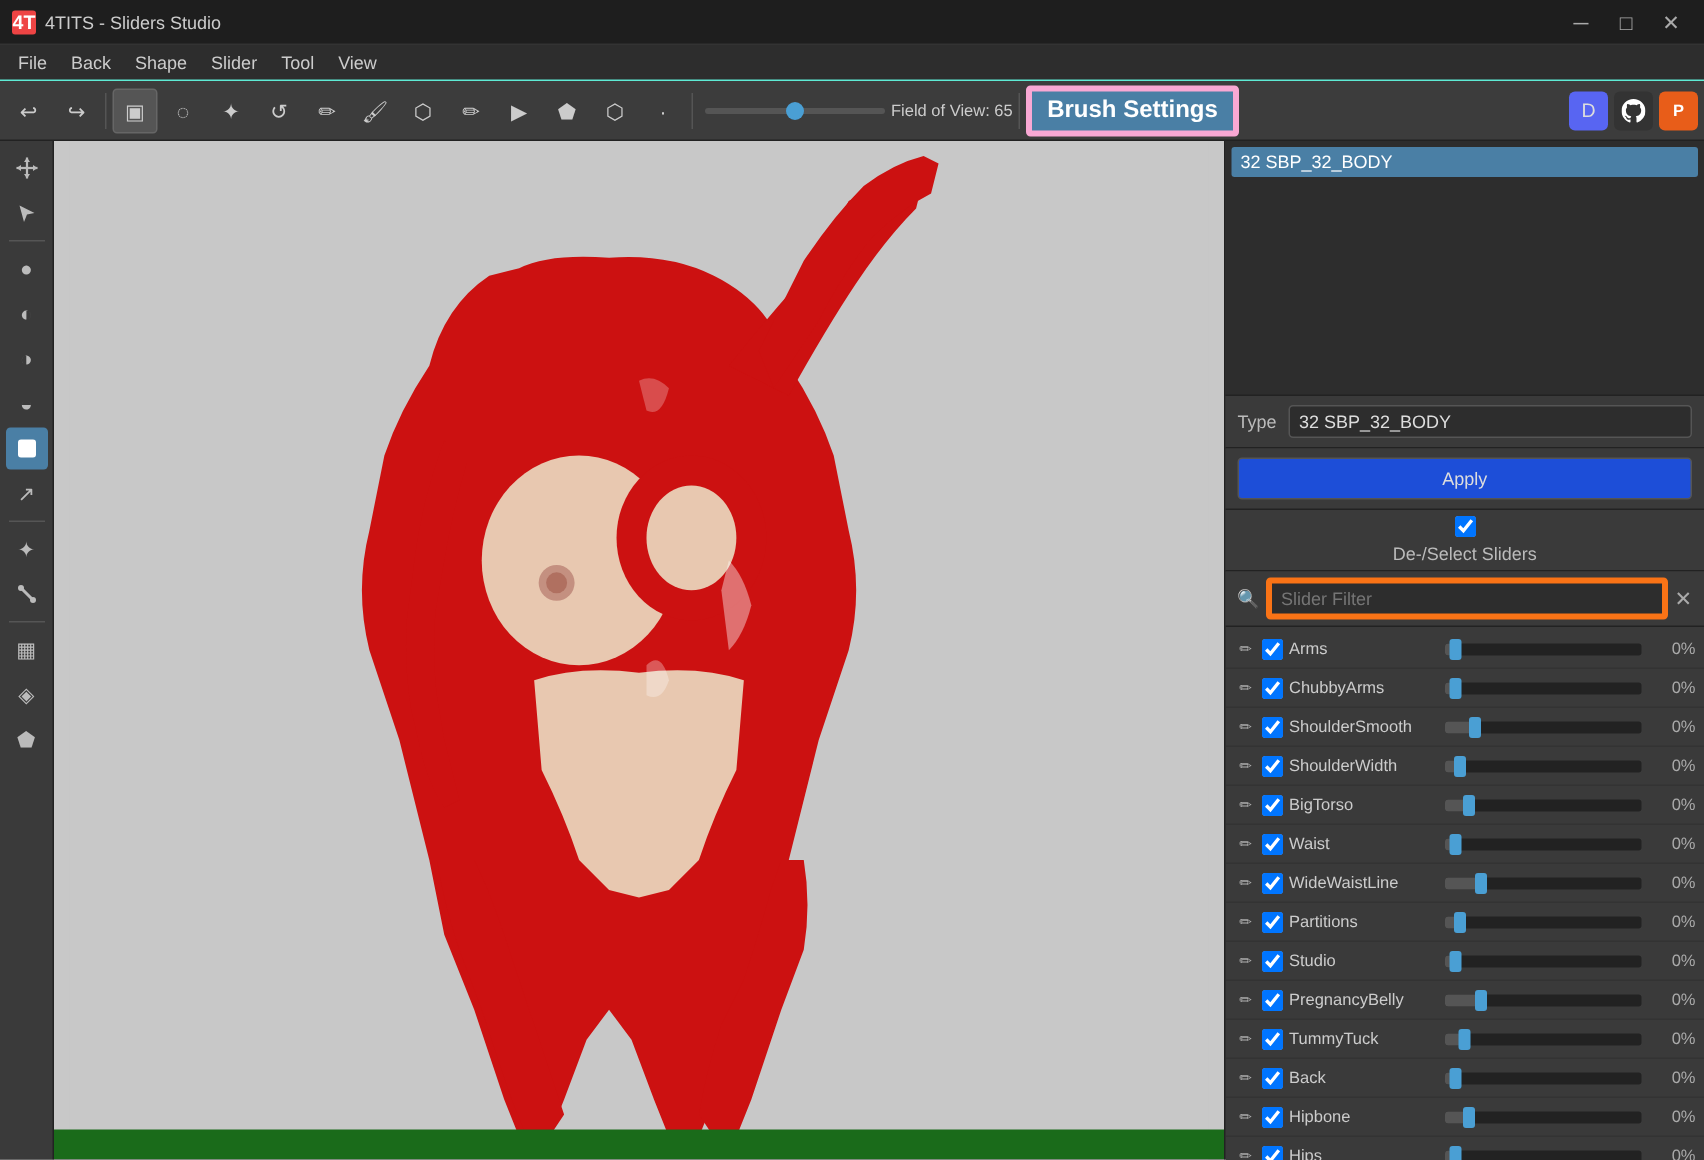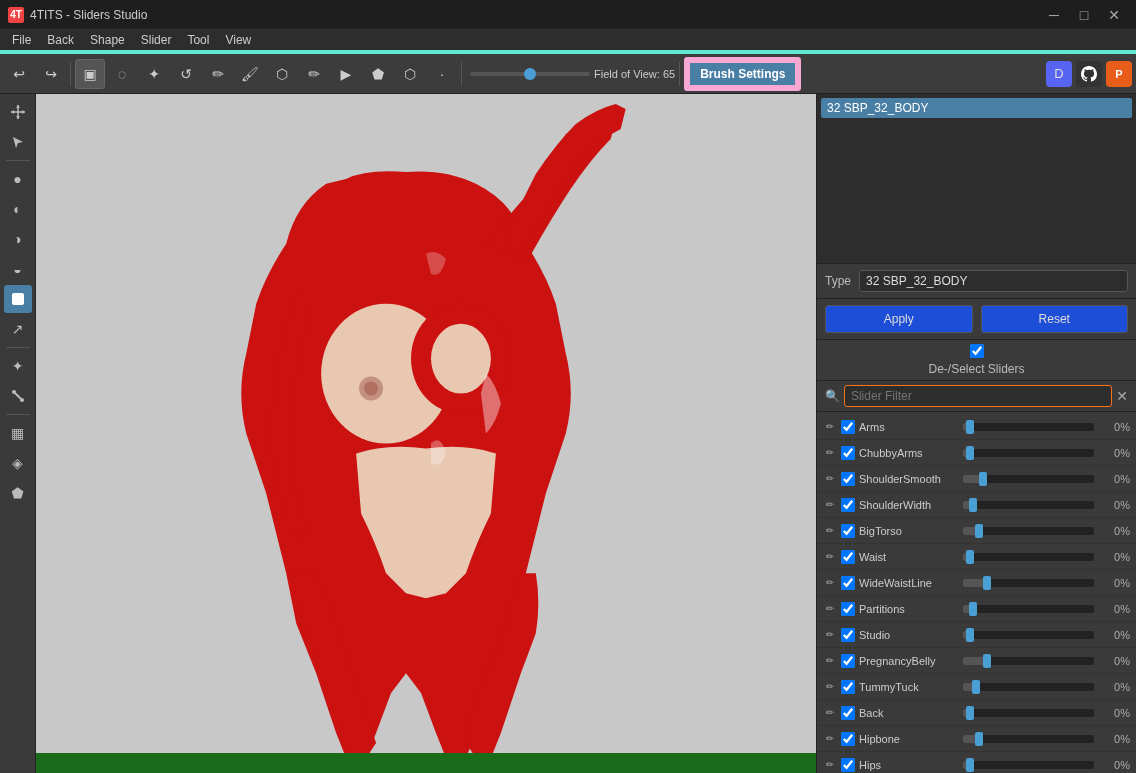--- a/index.html
+++ b/index.html
@@ -1,39 +1,39 @@
 <!DOCTYPE html>
 <html><head>
   <meta charset="utf-8">
   <style>
     * { margin: 0; padding: 0; box-sizing: border-box; }
     body { width: 1136px; height: 773px; background: #2b2b2b; font-family: 'Segoe UI', Arial, sans-serif; font-size: 12px; color: #ddd; overflow: hidden; }
 
     
     #titlebar { height: 30px; background: #1e1e1e; display: flex; align-items: center; justify-content: space-between; padding: 0 8px; border-bottom: 1px solid #333; }
     #titlebar-left { display: flex; align-items: center; gap: 6px; }
-    #titlebar-icon { width: 16px; height: 16px; background: #e44; border-radius: 2px; display: flex; align-items: center; justify-content: center; font-size: 10px; color: white; font-weight: bold; }
+    #titlebar-icon { width: 16px; height: 16px; background: #e44; border-radius: 2px; display: flex; align-items: center; justify-content: center; font-size: 13px; color: white; font-weight: bold; }
     #titlebar-title { color: #ccc; font-size: 12px; }
     #titlebar-controls { display: flex; gap: 2px; }
     .titlebar-btn { width: 28px; height: 22px; display: flex; align-items: center; justify-content: center; cursor: pointer; color: #aaa; font-size: 14px; border-radius: 2px; }
 
     
-    #menubar { height: 24px; background: #2d2d2d; display: flex; align-items: center; padding: 0 4px; border-bottom: 4px solid #5eead4; }
+    #menubar { height: 24px; background: #2d2d2d; display: flex; align-items: center; padding: 0 4px; border-bottom: 1px solid #5eead4; }
     .menu-item { padding: 2px 8px; cursor: pointer; color: #ccc; font-size: 12px; border-radius: 2px; }
 
     
     #toolbar { height: 40px; background: #3c3c3c; display: flex; align-items: center; padding: 0 4px; gap: 2px; border-bottom: 1px solid #222; }
     .tool-btn { width: 30px; height: 30px; display: flex; align-items: center; justify-content: center; cursor: pointer; border-radius: 3px; color: #ccc; font-size: 14px; border: 1px solid transparent; }
     .tool-btn.active { background: #555; border-color: #666; }
     .tool-sep { width: 1px; height: 24px; background: #555; margin: 0 2px; }
     #fov-container { display: flex; align-items: center; gap: 4px; margin-left: 4px; }
     #fov-slider { width: 120px; height: 4px; background: #555; border-radius: 2px; appearance: none; outline: none; cursor: pointer; }
     #fov-slider::-webkit-slider-thumb { appearance: none; width: 12px; height: 12px; background: #4a9fd4; border-radius: 50%; cursor: pointer; }
     #fov-label { color: #ccc; font-size: 11px; white-space: nowrap; }
-    .brush-settings-btn { padding: 4px 10px; background: #4a7fa5; border: 6px solid #f9a8d4; color: white; border-radius: 3px; cursor: pointer; font-size: 12px; font-weight: bold; }
+    .brush-settings-btn { padding: 4px 10px; background: #4a7fa5; border: 4px solid #f9a8d4; color: white; border-radius: 3px; cursor: pointer; font-size: 16px; font-weight: bold; }
     .toolbar-social { display: flex; gap: 4px; margin-left: auto; }
     .social-icon { width: 26px; height: 26px; border-radius: 4px; display: flex; align-items: center; justify-content: center; font-size: 13px; cursor: pointer; }
     .social-discord { background: #5865f2; }
     .social-github { background: #333; }
     .social-patreon { background: #e85d19; }
 
     
     #main { display: flex; height: calc(773px - 30px - 24px - 40px); }
 
     
@@ -70,21 +70,21 @@
     .action-btn { flex: 1; padding: 6px; border: 1px solid #555; border-radius: 3px; cursor: pointer; font-size: 12px; text-align: center; color: #ddd; background: #1d4ed8; }
 
     
     #deselect-row { display: flex; align-items: center; padding: 4px 8px; gap: 4px; border-bottom: 1px solid #222; background: #3a3a3a; flex-direction: column; }
     .deselect-checkbox { width: 14px; height: 14px; cursor: pointer; }
     #deselect-label { color: #bbb; font-size: 12px; }
 
     
     #filter-row { display: flex; align-items: center; padding: 4px 8px; gap: 4px; border-bottom: 1px solid #222; background: #3a3a3a; }
     #filter-search-icon { color: #aaa; font-size: 12px; }
-    #filter-input { flex: 1; background: #2d2d2d; border: 1px solid #f97316; color: #ddd; padding: 3px 6px; border-radius: 3px; font-size: 12px; }
+    #filter-input { flex: 1; background: #2d2d2d; border: 4px solid #f97316; color: #ddd; padding: 3px 6px; border-radius: 3px; font-size: 12px; }
     #filter-clear { color: #aaa; cursor: pointer; font-size: 14px; }
 
     
     #sliders-list { flex: 1; overflow-y: auto; background: #3a3a3a; padding: 2px 0; }
     .slider-row { display: flex; align-items: center; padding: 2px 6px; height: 26px; gap: 4px; border-bottom: 1px solid #333; }
     .slider-pencil { width: 14px; height: 14px; display: flex; align-items: center; justify-content: center; color: #aaa; font-size: 10px; cursor: pointer; }
     .slider-check { width: 14px; height: 14px; cursor: pointer; }
     .slider-name { width: 100px; color: #ccc; font-size: 11px; white-space: nowrap; overflow: hidden; }
     .slider-track-container { flex: 1; height: 8px; background: #222; border-radius: 2px; position: relative; overflow: visible; }
     .slider-fill { height: 100%; background: #555; border-radius: 2px; }
@@ -258,21 +258,20 @@
       <span id="type-label">Type</span>
       <div style="flex:1;position:relative;display:flex;align-items:center;">
         <select id="type-select">
           <option>32 SBP_32_BODY</option>
         </select>
       </div>
     </div>
 
     <div id="action-row">
       <button class="action-btn">Apply</button>
-      <button class="action-btn">Reset</button>
     </div>
 
     <div id="deselect-row">
       <input type="checkbox" class="deselect-checkbox" checked="" style="">
       <span id="deselect-label">De-/Select Sliders</span>
     </div>
 
     <div id="filter-row">
       <span id="filter-search-icon">🔍</span>
       <input type="text" id="filter-input" placeholder="Slider Filter" style="">

